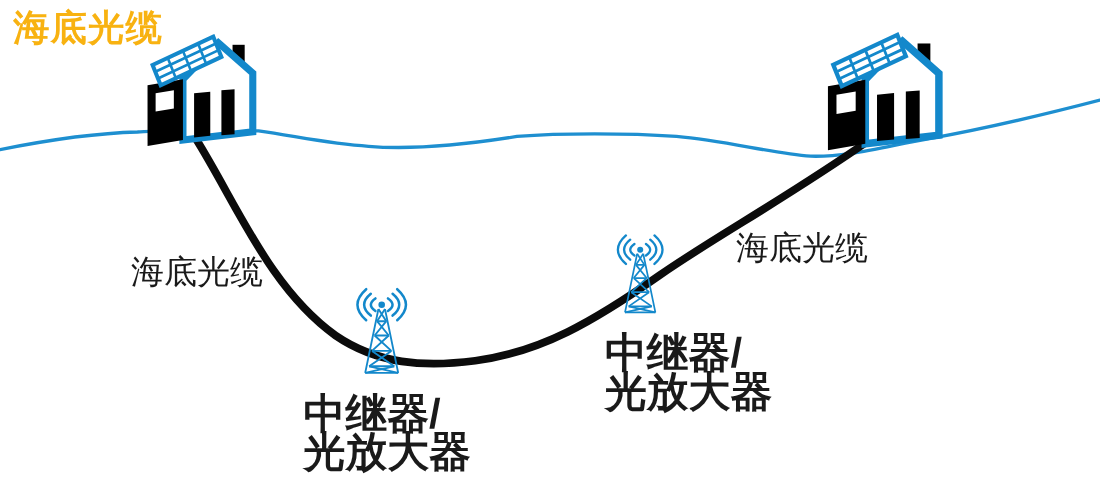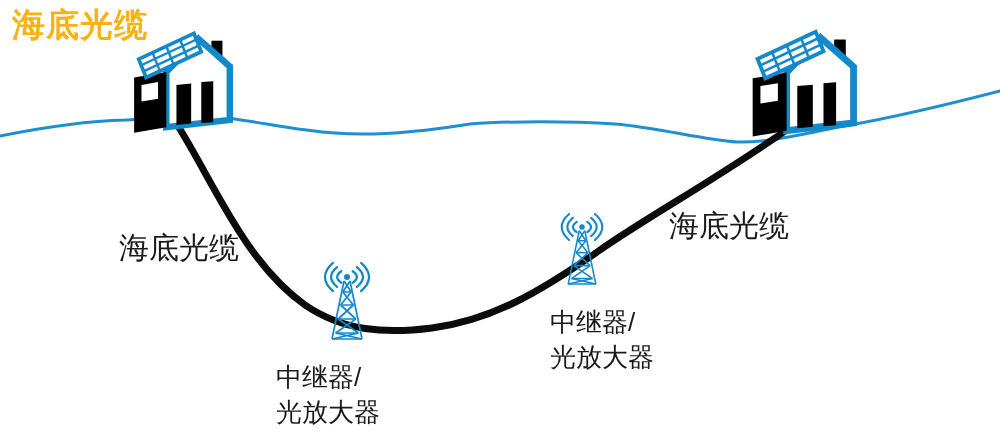--- a/index.html
+++ b/index.html
@@ -7,21 +7,21 @@
     position:relative;width:1000px;height:439px;background:#ffffff;
     overflow:hidden;font-family:"Liberation Sans",sans-serif;
   }
   .canvas svg{position:absolute;left:0;top:0;}
   .lbl{position:absolute;white-space:nowrap;line-height:1.15;}
   .lbl-shore{left:12px;top:6px;font-size:33px;font-weight:700;color:#F8B211;letter-spacing:1px;}
   .lbl-underwater{left:20px;top:160px;font-size:34px;font-weight:700;color:#1388CB;letter-spacing:1px;}
   .lbl-cable{font-size:30px;font-weight:500;color:#1A1A1A;}
   .lbl-cable-left{left:119px;top:231px;}
   .lbl-cable-right{left:669px;top:209px;}
-  .lbl-repeater{font-size:26px;font-weight:400;color:#1A1A1A;line-height:35px;}
+  .lbl-repeater{font-size:38px;font-weight:700;color:#1A1A1A;line-height:35px;}
   .lbl-repeater span{display:block;}
   .lbl-repeater-left{left:276px;top:360px;}
   .lbl-repeater-right{left:550px;top:305px;}
 </style>
 </head>
 <body>
 
 <div class="canvas">
 
   <svg width="1000" height="439" viewBox="0 0 1000 439">

